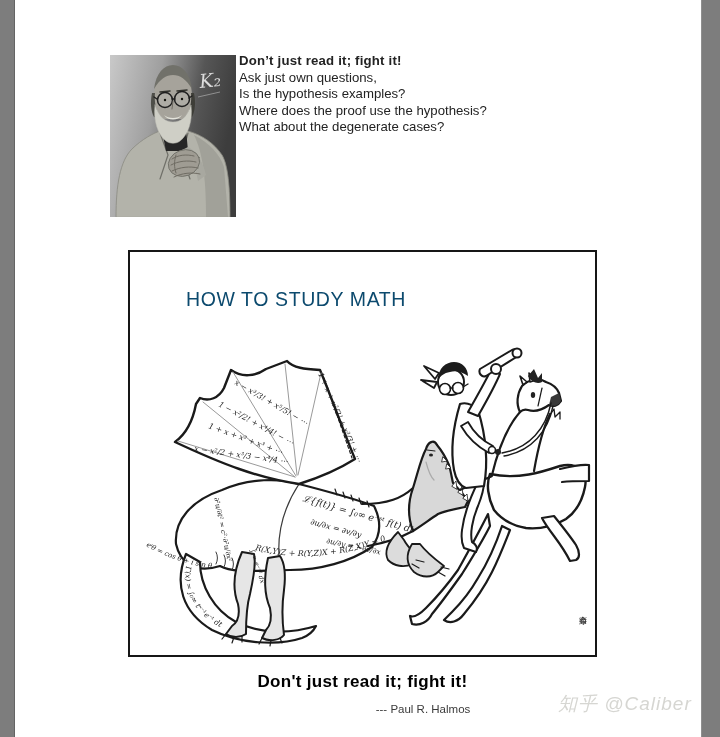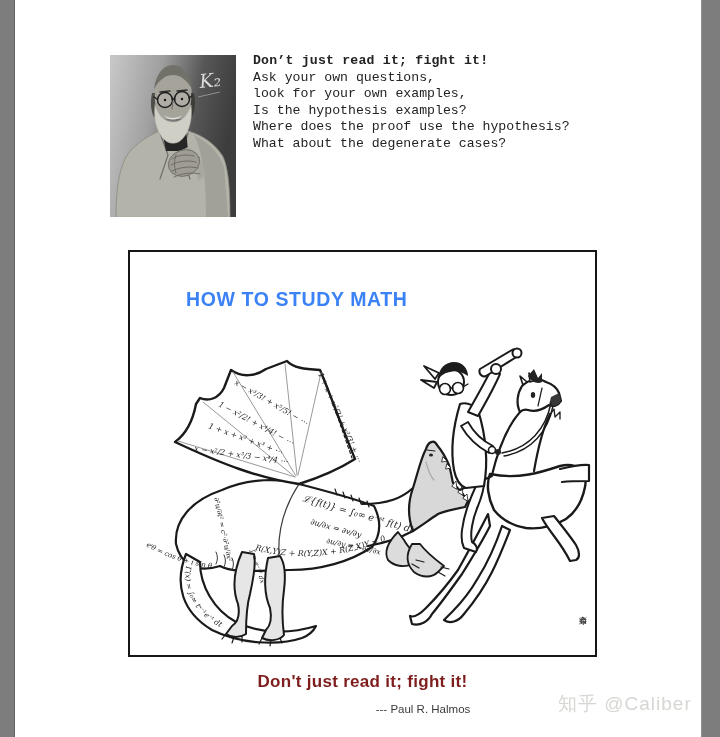--- a/index.html
+++ b/index.html
@@ -3,36 +3,36 @@
 <meta charset="utf-8">
 <style>
   html,body{margin:0;padding:0;background:#ffffff;}
   body{width:720px;height:737px;position:relative;overflow:hidden;
        font-family:"Liberation Sans",sans-serif;color:#1a1a1a;}
   .gutter{position:absolute;top:0;height:737px;background:var(--gutter,#7d7d7d);}
   .gutter.left{left:0;width:14px;border-right:1px solid #646464;}
   .gutter.right{right:0;width:18px;border-left:1px solid #8f8f8f;}
   .photo{position:absolute;left:110px;top:55px;width:126px;height:162px;}
   .photo svg{display:block;width:100%;height:100%;}
-  .quote{position:absolute;left:253px;top:53px;width:330px;
-         font-family:Liberation Mono, monospace;font-size:13.2px;line-height:16.5px;color:#232323;}
+  .quote{position:absolute;left:239px;top:53px;width:330px;
+         font-family:Liberation Sans, sans-serif;font-size:13.2px;line-height:16.5px;color:#232323;}
   .quote-title{font-weight:bold;letter-spacing:.2px;}
   .frame{position:absolute;left:128px;top:250px;width:469px;height:407px;
          border:2px solid #161616;box-sizing:border-box;background:#fff;}
   .frame svg{position:absolute;left:0;top:0;width:465px;height:403px;}
-  .cartoon-title{position:absolute;left:56px;top:36px;font-size:19.5px;font-weight:bold;
-                 letter-spacing:.6px;color:#3b82f6;white-space:nowrap;}
+  .cartoon-title{position:absolute;left:56px;top:36px;font-size:19.5px;font-weight:normal;
+                 letter-spacing:.6px;color:#0c4a6e;white-space:nowrap;}
   .signature{position:absolute;left:577px;top:609px;writing-mode:vertical-rl;text-orientation:upright;
              font-size:8px;line-height:10px;letter-spacing:1px;color:#2e2e2e;}
   .caption{position:absolute;left:128px;top:672px;width:469px;text-align:center;
-           font-size:17px;font-weight:bold;letter-spacing:.3px;color:#7f1d1d;}
+           font-size:17px;font-weight:bold;letter-spacing:.3px;color:#000000;}
   .attribution{position:absolute;left:293px;top:703px;width:260px;text-align:center;
                font-size:11.5px;color:#3a3a3a;}
   .watermark{position:absolute;left:558px;top:691px;font-size:19px;letter-spacing:1px;
-             color:var(--watermark,#d6d6d2);white-space:nowrap;}
+             color:var(--watermark,#d6d6d2);white-space:nowrap;font-style:italic;}
   text{font-family:"DejaVu Serif",serif;}
   .fml{font-style:italic;fill:#232323;}
 </style>
 </head>
 <body>
 
 <div class="gutter left"></div>
 <div class="gutter right"></div>
 
 <div class="photo">
@@ -68,22 +68,21 @@
       <path d="M 54 60 C 58 64 68 64 72 60 C 68 66 58 66 54 60 Z" fill="#e4e4dc"></path>
       <path d="M 96 120 C 92 104 86 96 78 92 L 70 96 C 80 102 86 112 88 126 Z" fill="#a8a8a0"></path>
       <ellipse cx="74" cy="108" rx="16" ry="13" transform="rotate(-20 74 108)" fill="#9f9c93" stroke="#6b6b63" stroke-width="0.8"></ellipse>
       <path d="M 62 104 C 68 100 76 99 84 101 M 61 110 C 68 106 78 105 86 107 M 62 116 C 70 112 80 111 88 113 M 64 122 C 72 118 82 117 90 119 M 66 100 C 64 106 64 112 66 118" stroke="#6f6c63" stroke-width="1" fill="none"></path>
     </g>
   </svg>
 </div>
 
 <div class="quote">
   <div class="quote-title">Don’t just read it; fight it!</div>
-  <div class="quote-line">Ask your own questions,</div>
-  <div class="quote-line">look for your own examples,</div>
+  <div class="quote-line">Ask just own questions,</div>
   <div class="quote-line">Is the hypothesis examples?</div>
   <div class="quote-line">Where does the proof use the hypothesis?</div>
   <div class="quote-line">What about the degenerate cases?</div>
 </div>
 
 <div class="frame">
   <svg viewBox="0 0 465 403" stroke-linecap="round" stroke-linejoin="round" fill="none">
     <defs>
       <path id="neckPath" d="M 125 298 C 180 312 240 302 300 268"></path>
       <path id="tailPath" d="M 56 314 C 52 344 68 366 100 380"></path>

